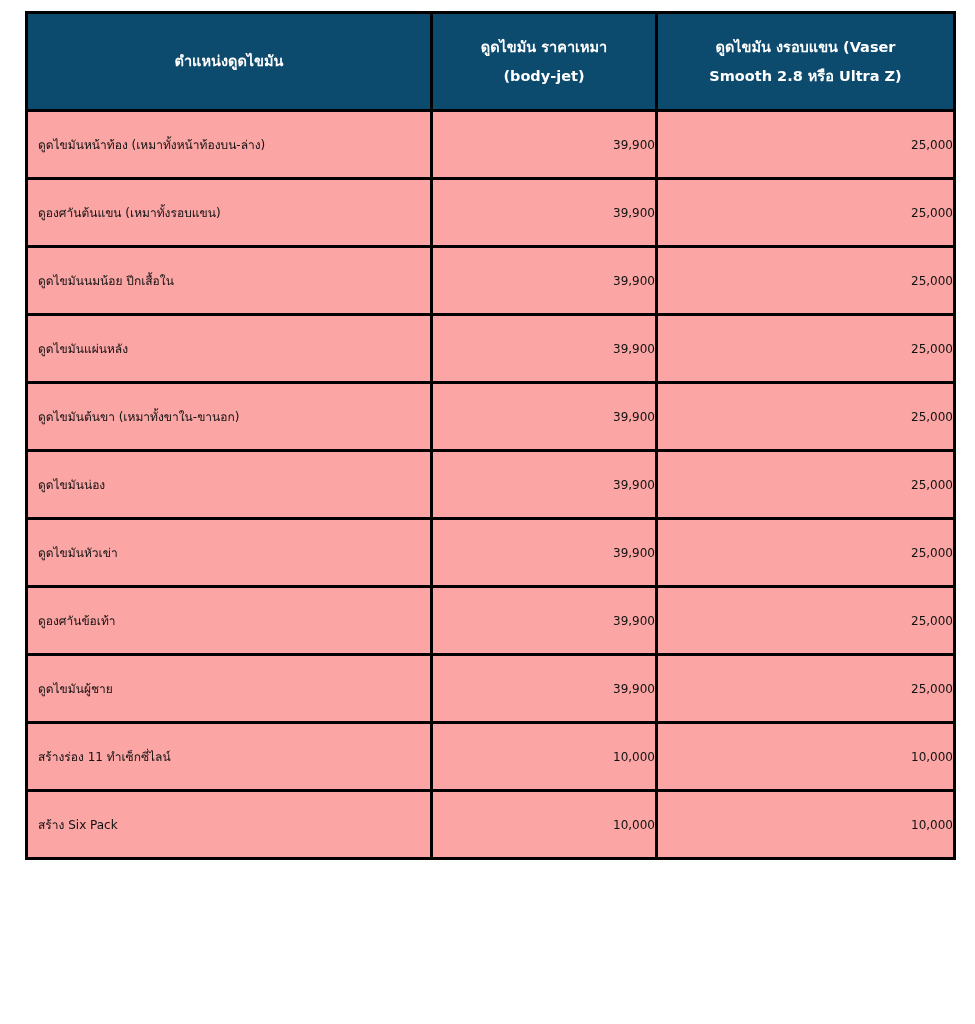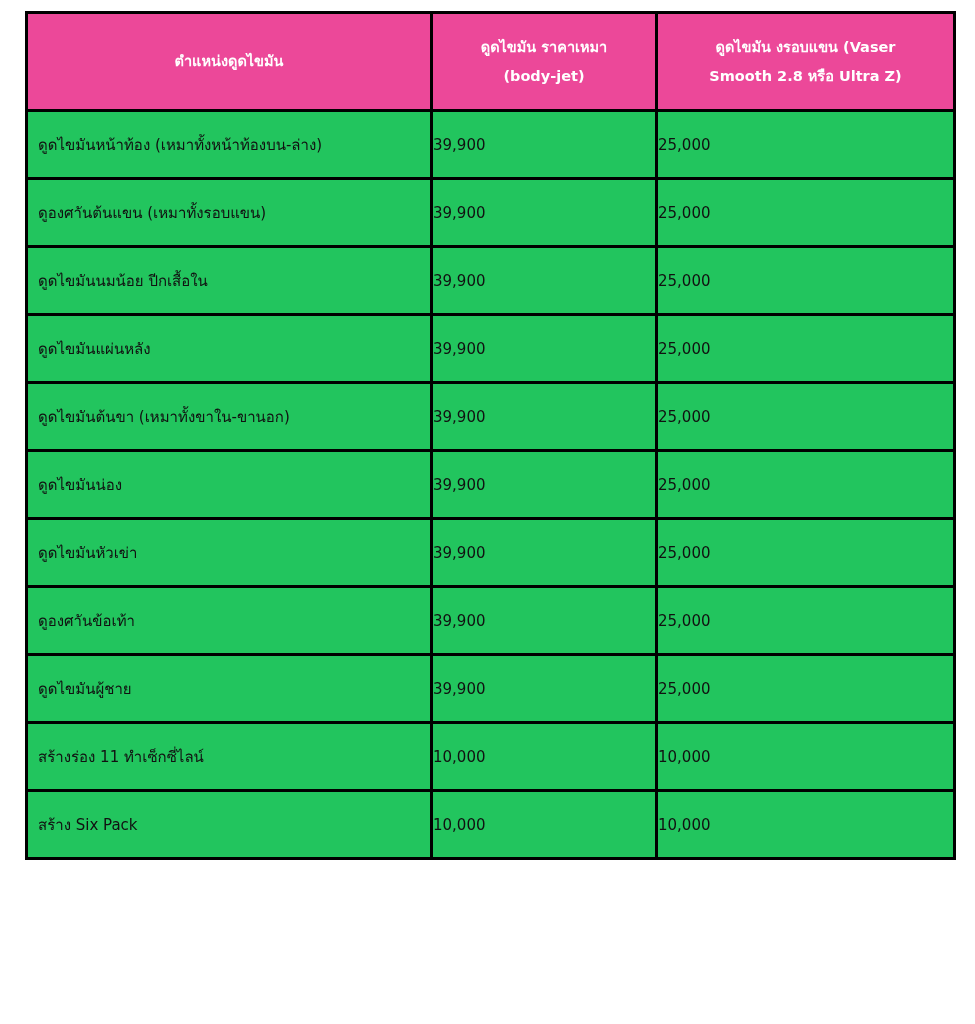--- a/index.html
+++ b/index.html
@@ -2,27 +2,27 @@
 <html><head>
 <meta charset="utf-8">
 <style>
   html, body { margin:0; padding:0; background:#ffffff; }
   body { width:975px; height:1024px; position:relative; overflow:hidden;
          font-family:"DejaVu Sans","Liberation Sans",sans-serif; color:#111; }
   table.price { position:absolute; left:25px; top:11px; width:928px;
                 border-collapse:collapse; table-layout:fixed; }
   table.price td, table.price th { border:3px solid #000; padding:0; }
   col.c1 { width:405px; } col.c2 { width:225px; } col.c3 { width:298px; }
-  thead th { background:#ec4899; color:#ffffff; height:95px; font-size:14.5px;
+  thead th { background:#0c4a6e; color:#ffffff; height:95px; font-size:14.5px;
              font-weight:bold; text-align:center; vertical-align:middle; line-height:29px; }
   thead th .hl { display:block; }
-  tbody td { height:65px; font-size:15px; vertical-align:middle; background:#22c55e; }
+  tbody td { height:65px; font-size:12px; vertical-align:middle; background:#fca5a5; }
   tbody tr.tall td { height:94px; }
   tbody td.name { text-align:left; padding-left:10px; }
-  tbody td.num { text-align:left; }
+  tbody td.num { text-align:right; }
 </style>
 </head>
 <body>
 
 <table class="price">
   <colgroup>
       <col class="c1">
       <col class="c2">
       <col class="c3">
     </colgroup>

